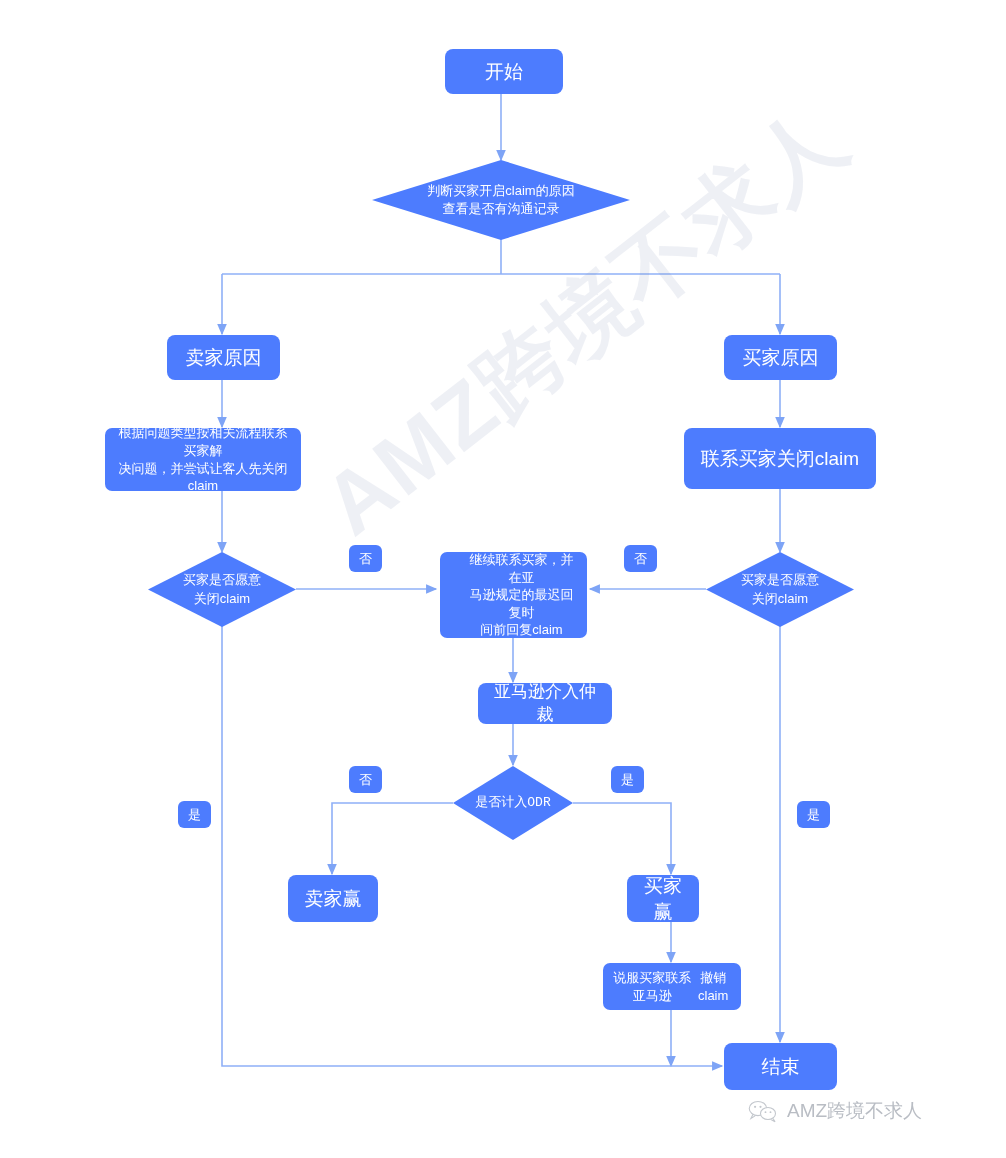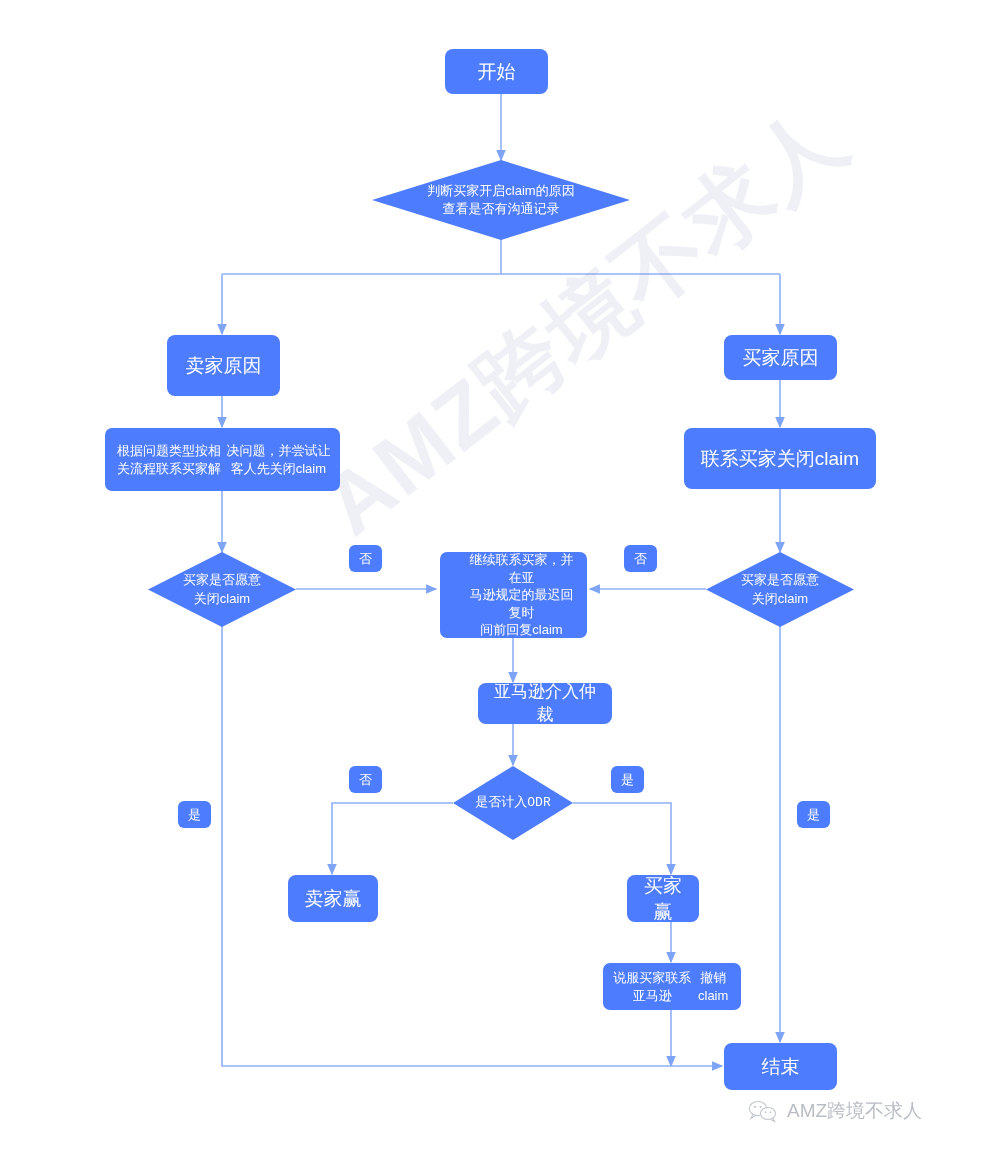--- a/index.html
+++ b/index.html
@@ -166,45 +166,45 @@
       <path d="M671,922 L671,962" marker-end="url(#arrow)"></path>
 
       <path d="M671,1010 L671,1066" marker-end="url(#arrow)"></path>
 
       <path d="M222,626 L222,1066 L722,1066" marker-end="url(#arrow)"></path>
 
       <path d="M780,626 L780,1042" marker-end="url(#arrow)"></path>
     </g>
   </svg>
 
-  <div class="node terminal" style="left:445px; top:49px; width:103px; height:45px;">
+  <div class="node terminal" style="left:445px; top:49px; width:118px; height:45px;">
     <span>开始</span>
   </div>
 
   <div class="diamond big" style="left:372px; top:160px; width:258px; height:80px;">
     <svg class="shape" viewBox="0 0 258 80" preserveAspectRatio="none">
       <polygon points="129,0 258,40 129,80 0,40" fill="#4d7cfe"></polygon>
     </svg>
     <div class="dtext">
       <div>
         <div>判断买家开启claim的原因</div>
         <div>查看是否有沟通记录</div>
       </div>
     </div>
   </div>
 
-  <div class="node process-big" style="left:167px; top:335px; width:113px; height:61px;">
+  <div class="node process-big" style="left:167px; top:335px; width:113px; height:45px;">
     <span>卖家原因</span>
   </div>
 
   <div class="node process-big" style="left:724px; top:335px; width:113px; height:45px;">
     <span>买家原因</span>
   </div>
 
-  <div class="node process" style="left:105px; top:428px; width:235px; height:63px; flex-direction:row;">
+  <div class="node process" style="left:105px; top:428px; width:196px; height:63px; flex-direction:column;">
     <span>根据问题类型按相关流程联系买家解</span>
     <span>决问题，并尝试让客人先关闭claim</span>
   </div>
 
   <div class="node process-big" style="left:684px; top:428px; width:192px; height:61px;">
     <span>联系买家关闭claim</span>
   </div>
 
   <div class="diamond" style="left:148px; top:552px; width:148px; height:75px;">
     <svg class="shape" viewBox="0 0 148 75" preserveAspectRatio="none">

